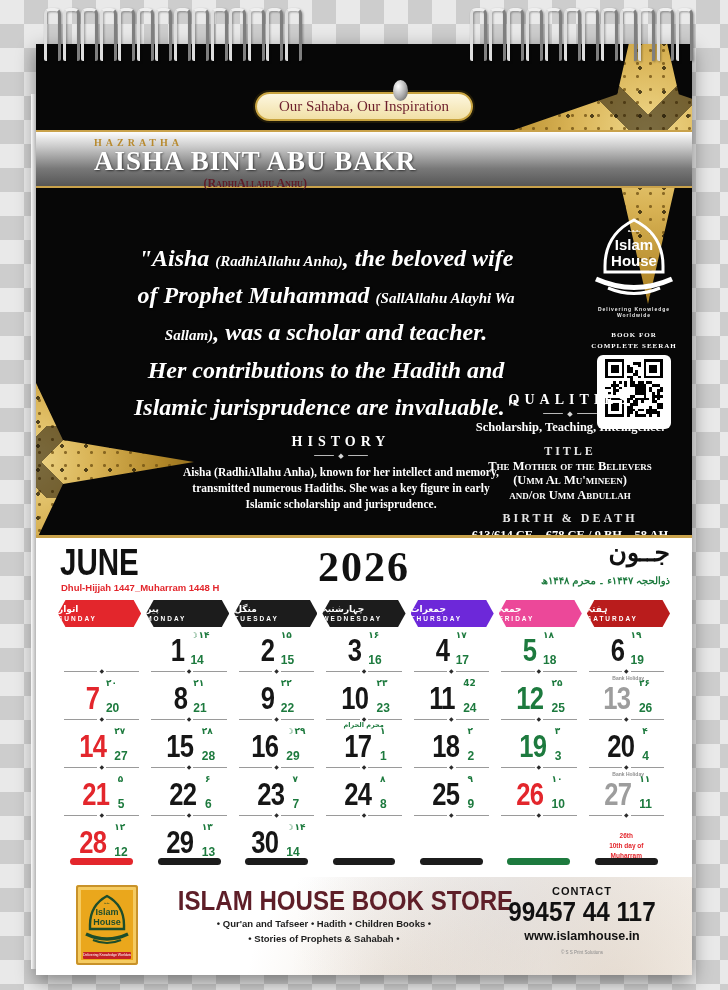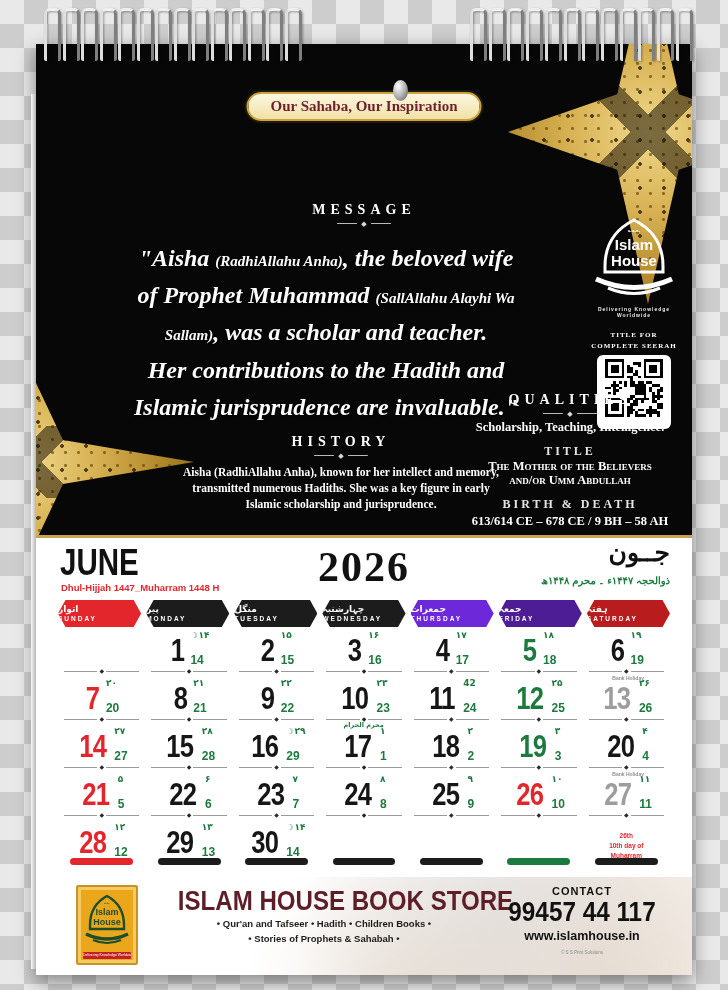--- a/index.html
+++ b/index.html
@@ -30,21 +30,21 @@
     background:
       linear-gradient(45deg,transparent 42%,#1d1405 42%,#1d1405 58%,transparent 58%),
       linear-gradient(-45deg,transparent 42%,#1d1405 42%,#1d1405 58%,transparent 58%);
     opacity:.55;}
   .star-tr{left:472px;top:-84px;width:280px;height:344px;}
   .star-l{left:-178px;top:318px;width:336px;height:200px;}
 
   .pill{position:absolute;left:50%;top:48px;transform:translateX(-50%);
     background:linear-gradient(#fdf7e0,#f1e0a6);border:2px solid #c9a440;border-radius:16px;
     padding:4px 22px;white-space:nowrap;
-    color:#6d1f2d;font-family:"Liberation Serif",serif;font-weight:bold;font-size:15px;
+    color:#6d1f2d;font-family:"Liberation Serif",serif;font-weight:normal;font-size:15px;
     box-shadow:0 0 0 2px #201a08;}
 
   .name-band{position:absolute;left:0;top:86px;width:656px;height:58px;
     background:linear-gradient(180deg,#fdfdfd 0%,#c9c9c9 28%,#787878 68%,#565656 100%);
     border-top:2px solid #c9a24b;border-bottom:2px solid #c9a24b;box-sizing:border-box;
     padding:5px 0 0 58px;}
   .honorific{color:#b88a2e;font-size:10px;font-weight:bold;letter-spacing:4px;font-family:"Liberation Serif",serif;}
   .person-name{display:inline-block;color:#fff;font-family:"Liberation Serif",serif;font-weight:bold;font-size:27px;line-height:1.02;letter-spacing:1px;text-shadow:1px 1px 2px rgba(0,0,0,.55);}
   .blessing{color:#5e1a26;font-family:"Liberation Serif",serif;font-weight:bold;font-size:12px;font-variant:small-caps;text-align:center;margin-top:0px;}
   .name-wrap{display:inline-block;text-align:center;}
@@ -140,42 +140,43 @@
   <div class="page-edge"></div>
 
   <div class="black-sec">
     <div class="star star-tr"></div>
     <div class="star star-l"></div>
 
     <div class="pill">
       <span>Our Sahaba, Our Inspiration</span>
     </div>
 
-
-    <div class="msg-head">
-      <div class="sec-head">MESSAGE</div>
-      <div class="flourish">
-          <span>◆</span>
-        </div>
+    <div class="name-band">
+      <div class="honorific">HAZRATHA</div>
+      <div class="name-wrap">
+        <div class="person-name">AISHA BINT ABU BAKR</div>
+        <div class="blessing">(RadhiAllahu Anhu)</div>
+      </div>
     </div>
+
 
     <div class="quote" id="quote"><span>"Aisha </span><span class="sm">(RadhiAllahu Anha)</span><span>, the beloved wife</span><br><span>of Prophet Muhammad </span><span class="sm">(SallAllahu Alayhi Wa</span><br><span class="sm">Sallam)</span><span>, was a scholar and teacher.</span><br><span>Her contributions to the Hadith and</span><br><span>Islamic jurisprudence are invaluable."</span></div>
 
     <div class="side">
       <svg width="92" height="84" viewBox="0 0 92 84">
         <path d="M46 4 C24 15 17 31 17 50 L17 56 L75 56 L75 50 C75 31 68 15 46 4 Z" fill="none" stroke="#fff" stroke-width="3"></path>
         <text x="46" y="16" font-size="7" fill="#fff" text-anchor="middle" font-family="DejaVu Sans">؎؎؎</text>
         <text x="46" y="34" font-size="15" font-weight="bold" fill="#fff" text-anchor="middle" font-family="Liberation Sans">Islam</text>
         <text x="46" y="50" font-size="15" font-weight="bold" fill="#fff" text-anchor="middle" font-family="Liberation Sans">House</text>
         <path d="M8 63 Q46 80 84 63" fill="none" stroke="#fff" stroke-width="5"></path>
         <path d="M20 72 Q46 83 72 72" fill="none" stroke="#fff" stroke-width="3"></path>
       </svg>
       <div class="logo-tagline">Delivering Knowledge Worldwide</div>
       <div class="scan-label">
-        <span>TITLE FOR</span><br><span>COMPLETE SEERAH</span>
+        <span>BOOK FOR</span><br><span>COMPLETE SEERAH</span>
       </div>
       <div class="qr-box">
         <svg id="qr-svg" width="58" height="58" viewBox="0 0 21 21" shape-rendering="crispEdges">
             <rect x="10" y="1" width="1" height="1" fill="#000"></rect>
             <rect x="11" y="1" width="1" height="1" fill="#000"></rect>
             <rect x="12" y="1" width="1" height="1" fill="#000"></rect>
             <rect x="8" y="2" width="1" height="1" fill="#000"></rect>
             <rect x="12" y="2" width="1" height="1" fill="#000"></rect>
             <rect x="8" y="3" width="1" height="1" fill="#000"></rect>
             <rect x="9" y="3" width="1" height="1" fill="#000"></rect>
@@ -316,20 +317,21 @@
 
     <div class="info">
       <div class="sec-head">QUALITIES</div>
       <div class="flourish">
           <span>◆</span>
         </div>
       <div class="info-sub">Scholarship, Teaching, Intelligence.</div>
       <div class="mini-head">TITLE</div>
       <div id="title-lines">
           <div class="title-line">The Mother of the Believers</div>
+          <div class="title-line">(Umm Al Mu'mineen)</div>
           <div class="title-line">and/or Umm Abdullah</div>
         </div>
       <div class="mini-head">BIRTH &amp; DEATH</div>
       <div class="bd-text">613/614 CE – 678 CE / 9 BH – 58 AH</div>
     </div>
   </div>
 
   <div class="white-sec">
     <div class="cal-head">
       <div class="month-en">JUNE</div>
@@ -352,21 +354,21 @@
           <div class="day-en">TUESDAY</div>
         </div>
         <div class="day-badge" style="background: rgb(28, 28, 28);">
           <div class="day-ur">چہارشنبہ</div>
           <div class="day-en">WEDNESDAY</div>
         </div>
         <div class="day-badge" style="background: #6d28d9;">
           <div class="day-ur">جمعرات</div>
           <div class="day-en">THURSDAY</div>
         </div>
-        <div class="day-badge" style="background: #4c1d95;">
+        <div class="day-badge" style="background: #ec4899;">
           <div class="day-ur">جمعہ</div>
           <div class="day-en">FRIDAY</div>
         </div>
         <div class="day-badge" style="background: #b91c1c;">
           <div class="day-ur">ہفتہ</div>
           <div class="day-en">SATURDAY</div>
         </div>
       </div>
     <div class="grid" id="cal-grid">
         <div class="cell">

